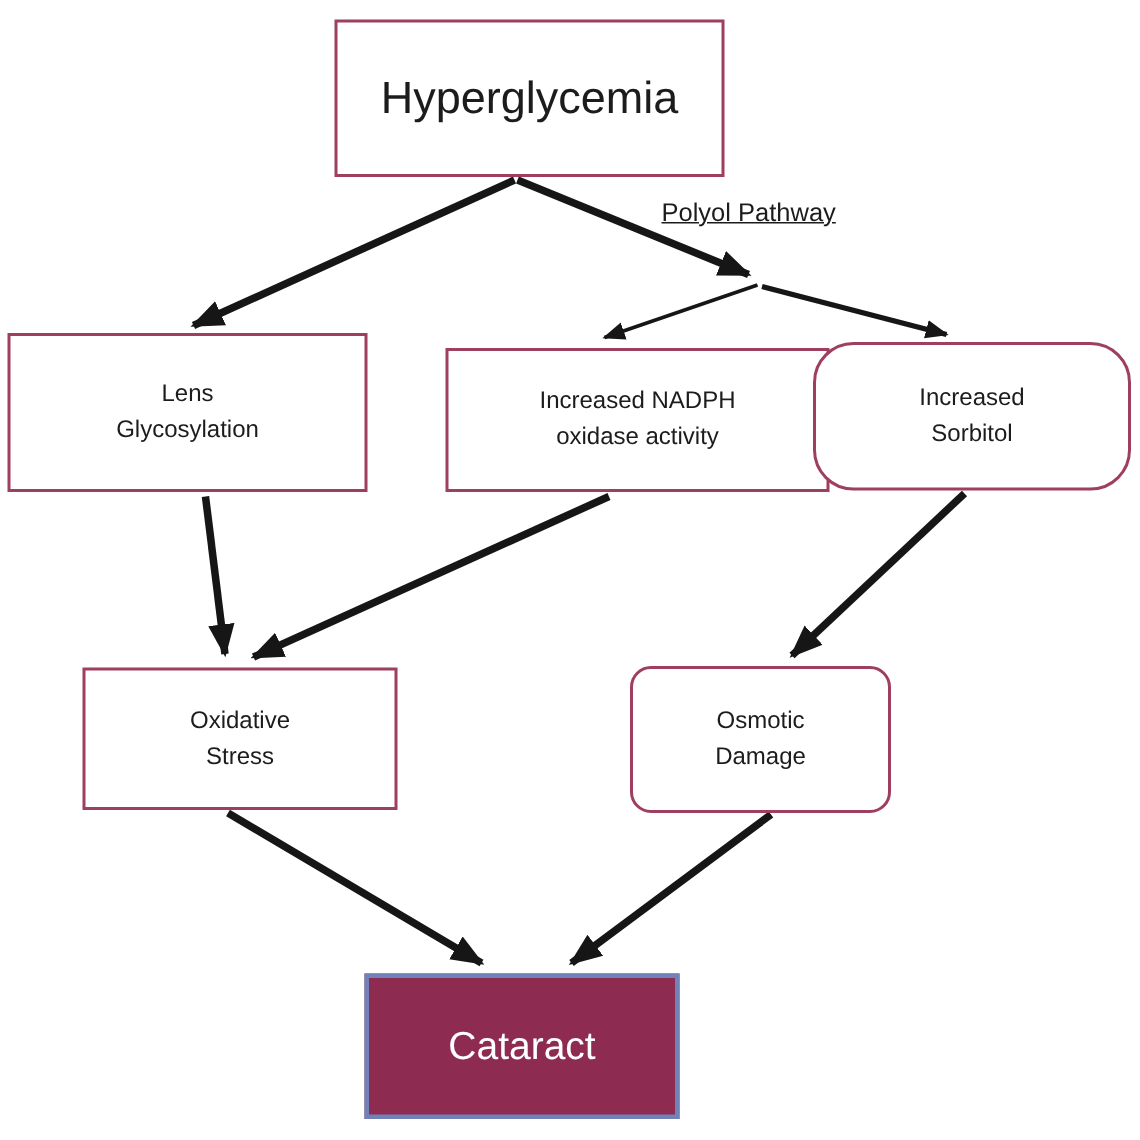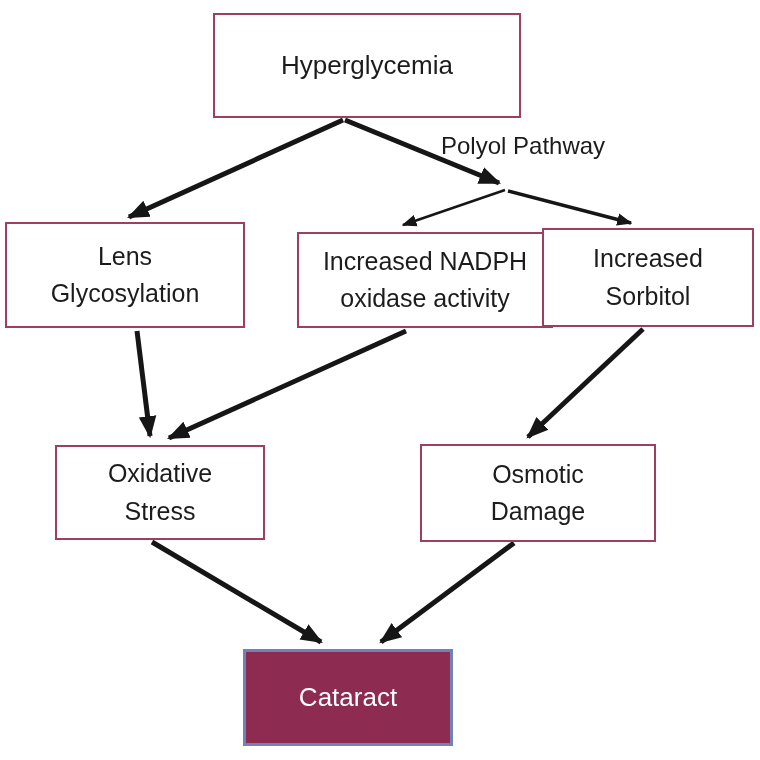--- a/index.html
+++ b/index.html
@@ -19,42 +19,43 @@
   .node {
     position: absolute;
     box-sizing: border-box;
     background: #ffffff;
     border: 2px solid var(--box-border, #9e3f60);
     color: var(--text, #1c1c1c);
     display: flex;
     align-items: center;
     justify-content: center;
     text-align: center;
-    font-size: 25px;
+    font-size: 16px;
     line-height: 1.5;
     white-space: pre-line;
   }
-  #node-hyperglycemia { left: 213px; top: 13px;  width: 308px; height: 105px; font-size: 26px; }
+  #node-hyperglycemia { left: 223px; top: 13px;  width: 260px; height: 105px; font-size: 30px; }
   #node-lens          { left: 5px;   top: 222px; width: 240px; height: 106px; }
   #node-nadph         { left: 297px; top: 232px; width: 256px; height: 96px;  }
-  #node-sorbitol      { left: 542px; top: 228px; width: 212px; height: 99px;  }
+  #node-sorbitol      { left: 542px; top: 228px; width: 212px; height: 99px; border-radius: 27px;  }
   #node-oxidative     { left: 55px;  top: 445px; width: 210px; height: 95px;  }
-  #node-osmotic       { left: 420px; top: 444px; width: 236px; height: 98px;  }
+  #node-osmotic       { left: 420px; top: 444px; width: 174px; height: 98px; border-radius: 14px;  }
   #node-cataract {
     left: 243px; top: 649px; width: 210px; height: 97px;
     background: var(--cataract-fill, #8e2b51);
     border: 3px solid var(--cataract-border, #7082b8);
     color: var(--cataract-text, #ffffff);
     font-size: 26px;
   }
   .edge-label {
     position: absolute;
-    font-size: 24px;
+    font-size: 17px;
     color: var(--text, #1c1c1c);
     white-space: nowrap;
+    text-decoration: underline;
   }
   #label-polyol { left: 441px; top: 132px; }
   #label-aldose { left: 572px; top: 186px; }
   .arrow-line { stroke: var(--arrow, #161616); fill: none; }
 </style>
 </head>
 <body>
 
 <div id="canvas">
 

